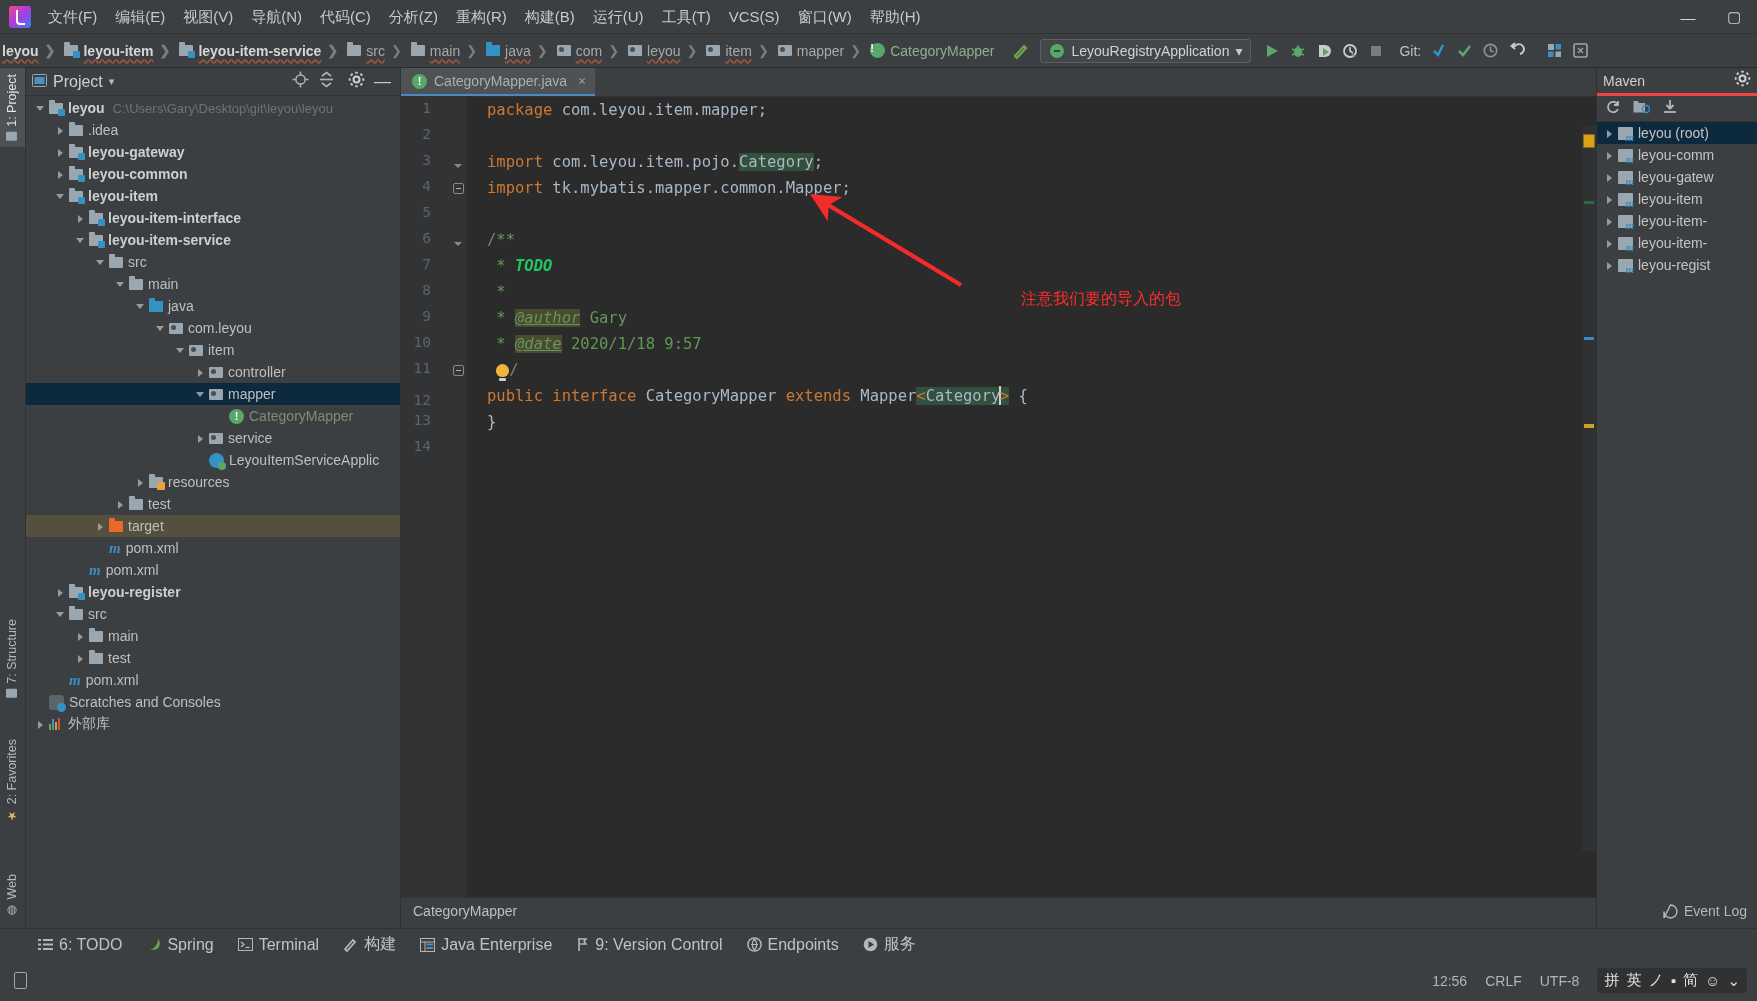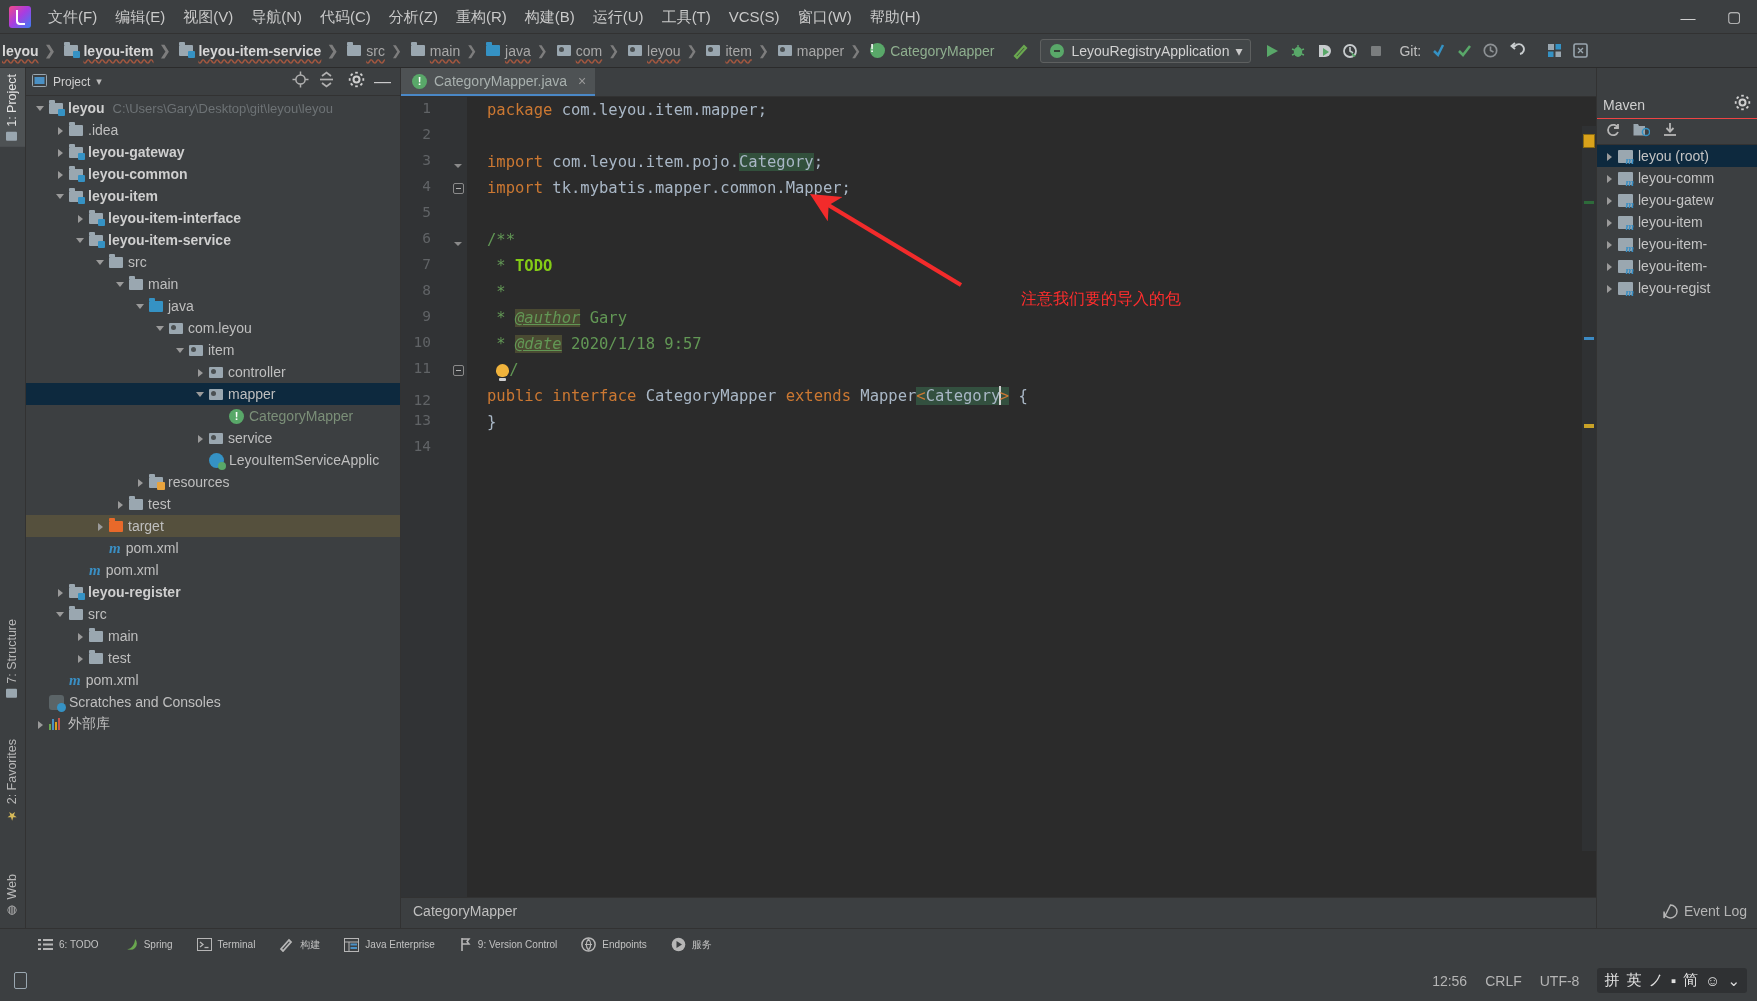--- a/index.html
+++ b/index.html
@@ -86,21 +86,21 @@
 
   
   .projpanel{
     position:absolute; left:26px; top:68px; width:375px; height:875px;
     background:#3c3f41; border-right:1px solid #323232;
   }
   .projhead{
     height:28px; display:flex; align-items:center; padding:0 6px; gap:6px;
     border-bottom:1px solid #323232;
   }
-  .projhead .title{ font-size:12px; color:#cfcfcf; }
+  .projhead .title{ font-size:16px; color:#cfcfcf; }
   .ph-icons{ margin-left:auto; display:flex; align-items:center; gap:9px; padding-right:3px;}
   .tree{ position:absolute; top:29px; left:0; right:0; bottom:22px; overflow:hidden; font-size:14px;}
   .row{ display:flex; align-items:center; height:22px; white-space:nowrap; padding-right:4px; }
   .row.sel{ background:#0d293e; }
   .row.target-sel{ background:#55503d; }
   .arrow{ width:13px; height:13px; flex:none; position:relative; margin-right:2px;}
   .arrow.r:after{ content:""; position:absolute; left:4px; top:3px; border-left:5px solid #9a9a9a; border-top:4px solid transparent; border-bottom:4px solid transparent;}
   .arrow.d:after{ content:""; position:absolute; left:2px; top:4px; border-top:5px solid #9a9a9a; border-left:4px solid transparent; border-right:4px solid transparent;}
   .rlabel{ margin-left:5px; color:#bfbfbf; }
   .rlabel.b{ font-weight:bold; color:#cfcfcf; }
@@ -127,54 +127,54 @@
   .gutter{ position:absolute; left:0; top:0; bottom:0; width:66px; background:#313335;}
   .lnum{ position:absolute; right:36px; font-size:14.5px; color:#606366; font-family:"DejaVu Sans Mono",monospace; text-align:right; width:40px;}
   .fold{ position:absolute; left:52px; width:11px; height:11px; }
   .fold.minus{ border:1px solid #8a8a8a; border-radius:2px;}
   .fold.minus:after{content:"";position:absolute;left:2px;top:4px;width:5px;height:1px;background:#b0b0b0;}
   .fold.dtri:after{content:"";position:absolute;left:1px;top:7px;border-top:4px solid #8a8a8a;border-left:4px solid transparent;border-right:4px solid transparent;}
   .code{ position:absolute; left:66px; top:0; right:0; bottom:0; font-family:"DejaVu Sans Mono",monospace; font-size:15.5px; line-height:26px;}
   .cl{ position:absolute; left:20px; white-space:pre; }
   .kw{ color:#cc7832; } .txt{ color:#a9b7c6; } .cmt{ color:#629755; }
   .cmt-tag{ color:#629755; font-style:italic; text-decoration:underline;}
-  .todo{ color:#84cc16; font-weight:bold;}
+  .todo{ color:#22c55e; font-style:italic; font-weight:bold;}
   .cmt-hl{ background:#4a4a32; }
   .hl-green{ background:#32503c; }
   .sel-green{ background:#33503f; }
   .cname{ color:#a9b7c6; }
   .bulb{ display:inline-block; width:13px;height:13px;border-radius:50% 50% 45% 45%;background:#f0b33c;position:relative;vertical-align:-2px;}
   .bulb:after{content:"";position:absolute;left:3px;bottom:-4px;width:7px;height:3px;background:#cfcfcf;border-radius:1px;}
   .caret{ display:inline-block; width:1.5px; height:19px; background:#cfcfcf; vertical-align:-4px; margin:0 -1px;}
 
   .annot{ position:absolute; color:#ff2d2d; font-size:16px; white-space:nowrap; }
   .arrowsvg{ position:absolute; pointer-events:none;}
 
   .ebottom{ position:absolute; left:0; right:0; bottom:0; height:46px; background:#3c3f41; border-top:1px solid #323232;}
   .bcrumb2{ position:absolute; left:12px; top:5px; font-size:14px; color:#bfbfbf;}
 
   .escroll{ position:absolute; right:0; top:29px; bottom:46px; width:14px; background:#2f3133;}
   .mark{ position:absolute; left:2px; width:10px; height:3px; }
 
   
   .mavenpanel{ position:absolute; right:0; top:68px; width:161px; height:875px; background:#3c3f41; border-left:1px solid #323232;}
-  .mvnhead{ height:28px; display:flex; align-items:center; padding:0 6px; border-bottom:1px solid #ef4444;margin-top:23px;}
+  .mvnhead{ height:28px; display:flex; align-items:center; padding:0 6px; border-bottom:3px solid #ef4444;}
   .mvnhead .title{ font-size:14px; color:#cfcfcf;}
   .mvntools{ height:26px; display:flex; align-items:center; gap:12px; padding:0 8px; border-bottom:1px solid #323232;}
   .mvnrow{ display:flex; align-items:center; height:22px; padding-left:6px; white-space:nowrap; font-size:14px; overflow:hidden;}
   .mvnrow.sel{ background:#0d293e;}
   .mvn-ic{ width:15px;height:13px;background:#9aa7b0;border-radius:1px;position:relative;flex:none;}
   .mvn-ic:after{content:"m";position:absolute;right:-1px;bottom:-3px;color:#3a8fc4;font-size:11px;font-style:italic;font-weight:bold;line-height:1;font-family:"Liberation Serif",serif;}
 
   
   .toolwinbar{
     position:absolute; left:0; bottom:41px; width:1757px; height:32px;
     background:#3c3f41; border-top:1px solid #323232; display:flex; align-items:center;
   }
-  .twitem{ display:flex; align-items:center; gap:6px; padding:3px 12px; font-size:10px; color:#c2c2c2; white-space:nowrap;}
+  .twitem{ display:flex; align-items:center; gap:6px; padding:3px 12px; font-size:16px; color:#c2c2c2; white-space:nowrap;}
   .statusbar{
     position:absolute; left:0; bottom:0; width:1757px; height:41px;
     background:#3c3f41; display:flex; align-items:center;
   }
   .sb-right{ margin-left:auto; display:flex; align-items:center; gap:18px; padding-right:10px; font-size:14px; color:#b5b5b5;}
   .eventlog{ position:absolute; right:10px; top:-26px; display:flex; align-items:center; gap:6px; font-size:14px; color:#b5b5b5;}
   .ime{ display:flex; align-items:center; gap:7px; background:#2f3133; border-radius:3px; padding:3px 7px; color:#e0e0e0; font-size:15px;}
   .phone-i{ width:13px;height:17px;border:1.5px solid #9aa7b0;border-radius:2px;}
 </style>
 </head>

